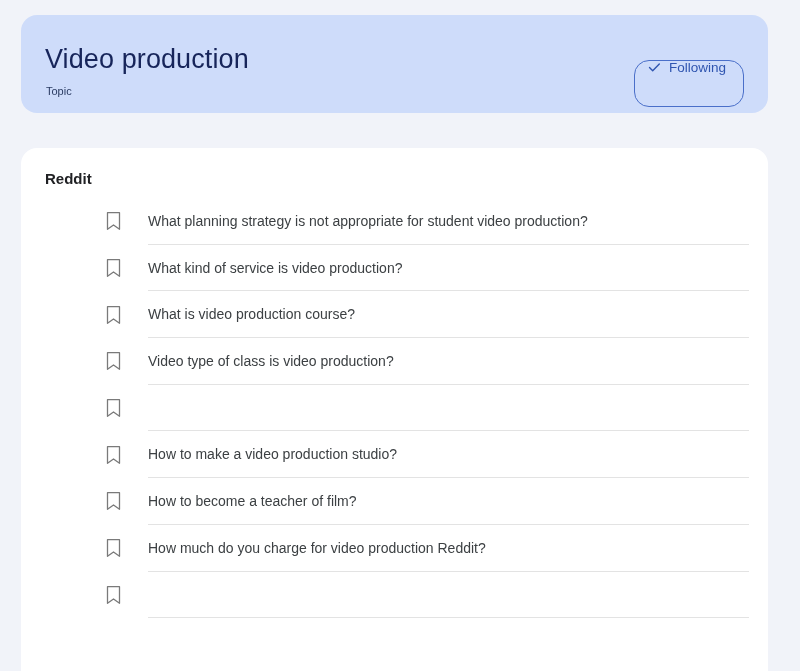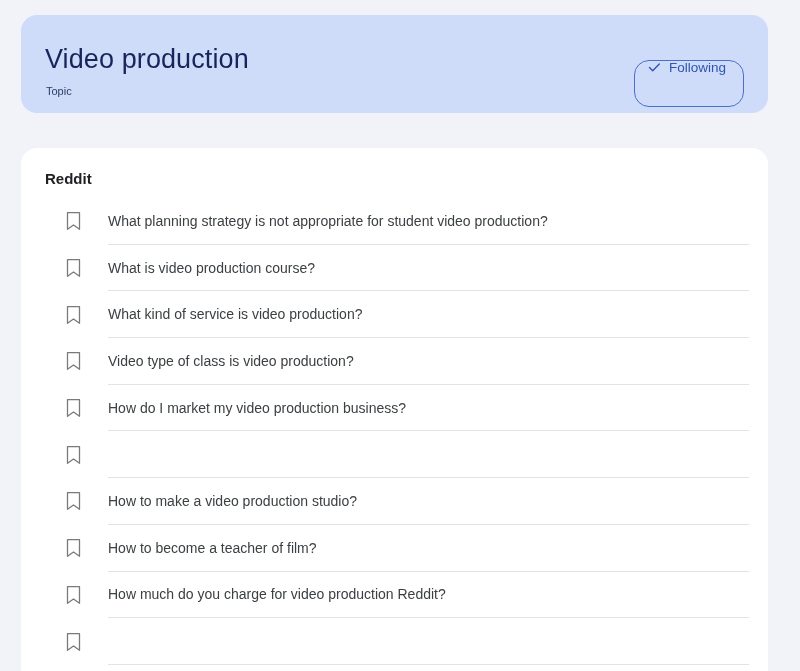--- a/index.html
+++ b/index.html
@@ -106,20 +106,21 @@
     list-style: none;
     margin: 0;
     padding: 0;
   }
   .idea-row {
     position: relative;
     height: 46.7px;
     display: flex;
     align-items: center;
     cursor: pointer;
+    margin-left: 40px;
   }
   .bookmark-icon {
     position: absolute;
     left: 43px;
     top: 50%;
     transform: translateY(-50%);
     width: 19px;
     height: 21px;
     flex: none;
   }
@@ -174,53 +175,44 @@
       <span class="idea-text">What planning strategy is not appropriate for student video production?</span>
       <span class="idea-divider"></span>
     </li>
 
     <li class="idea-row">
       <span class="bookmark-icon">
         <svg viewBox="0 0 19 21" width="19" height="21" aria-hidden="true">
           <path d="M3.5 2.2 h12 v16.6 l-6 -4.3 l-6 4.3 z" fill="none" stroke="#7a7a7a" stroke-width="1.3" stroke-linejoin="round"></path>
         </svg>
       </span>
+      <span class="idea-text">What kind of service is video production?</span>
+      <span class="idea-divider"></span>
+    </li>
+
+    <li class="idea-row">
+      <span class="bookmark-icon">
+        <svg viewBox="0 0 19 21" width="19" height="21" aria-hidden="true">
+          <path d="M3.5 2.2 h12 v16.6 l-6 -4.3 l-6 4.3 z" fill="none" stroke="#7a7a7a" stroke-width="1.3" stroke-linejoin="round"></path>
+        </svg>
+      </span>
       <span class="idea-text">What is video production course?</span>
       <span class="idea-divider"></span>
     </li>
 
     <li class="idea-row">
       <span class="bookmark-icon">
         <svg viewBox="0 0 19 21" width="19" height="21" aria-hidden="true">
           <path d="M3.5 2.2 h12 v16.6 l-6 -4.3 l-6 4.3 z" fill="none" stroke="#7a7a7a" stroke-width="1.3" stroke-linejoin="round"></path>
         </svg>
       </span>
-      <span class="idea-text">What kind of service is video production?</span>
-      <span class="idea-divider"></span>
-    </li>
-
-    <li class="idea-row">
-      <span class="bookmark-icon">
-        <svg viewBox="0 0 19 21" width="19" height="21" aria-hidden="true">
-          <path d="M3.5 2.2 h12 v16.6 l-6 -4.3 l-6 4.3 z" fill="none" stroke="#7a7a7a" stroke-width="1.3" stroke-linejoin="round"></path>
-        </svg>
-      </span>
       <span class="idea-text">Video type of class is video production?</span>
       <span class="idea-divider"></span>
     </li>
 
-    <li class="idea-row">
-      <span class="bookmark-icon">
-        <svg viewBox="0 0 19 21" width="19" height="21" aria-hidden="true">
-          <path d="M3.5 2.2 h12 v16.6 l-6 -4.3 l-6 4.3 z" fill="none" stroke="#7a7a7a" stroke-width="1.3" stroke-linejoin="round"></path>
-        </svg>
-      </span>
-      <span class="idea-text">How do I market my video production business?</span>
-      <span class="idea-divider"></span>
-    </li>
 
     <li class="idea-row">
       <span class="bookmark-icon">
         <svg viewBox="0 0 19 21" width="19" height="21" aria-hidden="true">
           <path d="M3.5 2.2 h12 v16.6 l-6 -4.3 l-6 4.3 z" fill="none" stroke="#7a7a7a" stroke-width="1.3" stroke-linejoin="round"></path>
         </svg>
       </span>
       <span class="idea-divider"></span>
     </li>
 

